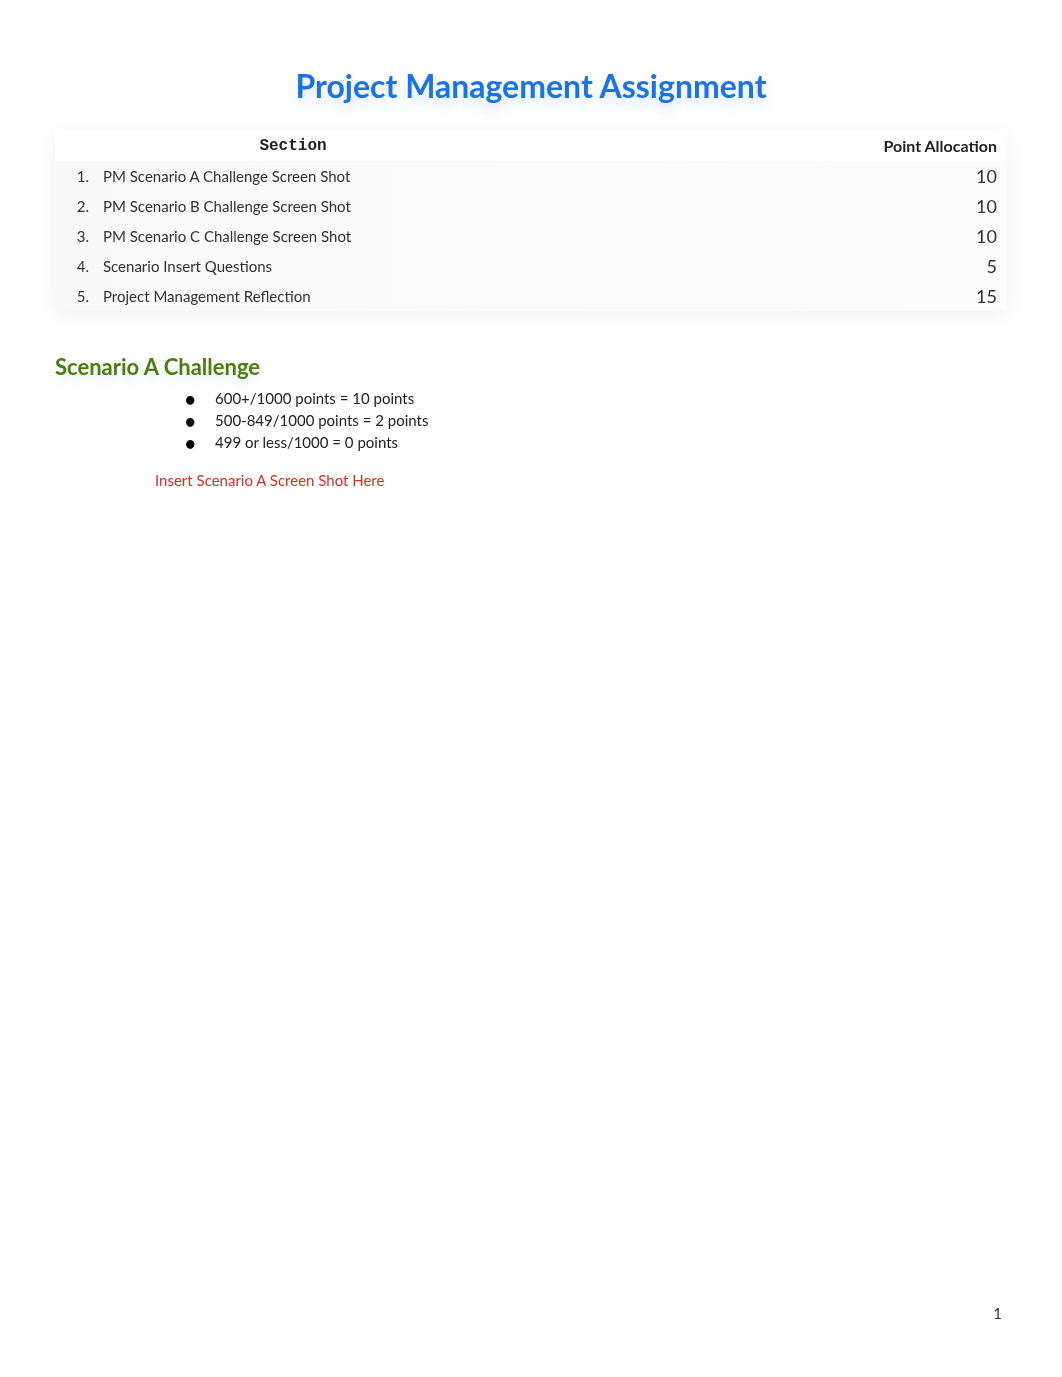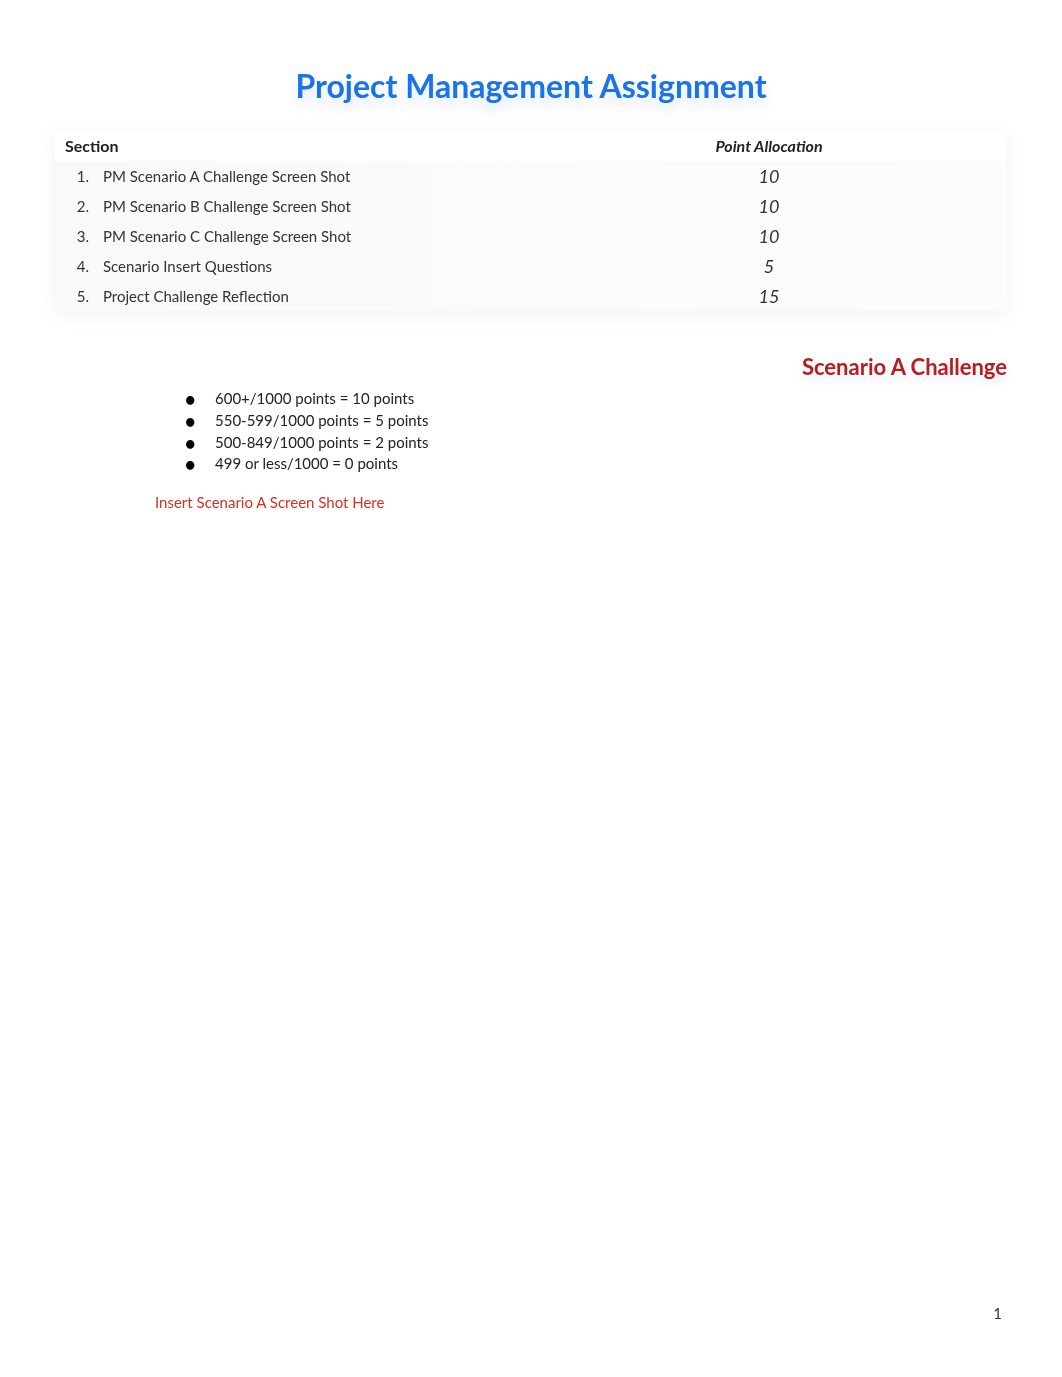--- a/index.html
+++ b/index.html
@@ -50,55 +50,54 @@
       padding: 4px 10px;
       display: flex;
       align-items: center;
     }
     .col-points {
       width: 50%;
       padding: 4px 10px;
       text-align: center;
       display: flex;
       align-items: center;
-      justify-content: center;
-      font-style: italic;
+      justify-content: flex-end;
     }
     .row-num {
       display: inline-block;
       min-width: 38px;
       text-align: right;
       padding-right: 14px;
       font-size: 15px;
     }
     .row-text {
       font-size: 15px;
     }
     .header-row .col-section {
-      justify-content: flex-start;
+      justify-content: center;
       padding: 6px 10px;
+      font-family: Liberation Mono, monospace;
     }
     .header-row .col-points {
       padding: 6px 10px;
     }
     .header-label {
       font-size: 16px;
       font-weight: 700;
     }
     .points-val {
       font-size: 18px;
     }
     .subheading {
-      color: #b91c1c;
+      color: #4d7c0f;
       font-size: 22px;
       font-weight: 700;
       margin-top: 42px;
       margin-bottom: 8px;
       text-shadow: 0 6px 10px rgba(26, 115, 232, 0.12);
-      text-align: right;
     }
     .bullet-list {
       list-style: none;
       padding-left: 130px;
     }
     .bullet-list li {
       position: relative;
       font-size: 15px;
       color: #222;
       line-height: 1.45;
@@ -178,32 +177,31 @@
       <span class="row-text">Scenario Insert Questions</span>
     </div>
     <div class="col-points">
       <span class="points-val">5</span>
     </div>
   </div>
 
   <div class="table-row data-row row-shaded">
     <div class="col-section">
       <span class="row-num">5.</span>
-      <span class="row-text">Project Challenge Reflection</span>
+      <span class="row-text">Project Management Reflection</span>
     </div>
     <div class="col-points">
       <span class="points-val">15</span>
     </div>
   </div>
 </div>
 
 <h2 class="subheading">Scenario A Challenge</h2>
 
 <ul class="bullet-list">
   <li>600+/1000 points = 10 points</li>
-  <li>550-599/1000 points = 5 points</li>
   <li>500-849/1000 points = 2 points</li>
   <li>499 or less/1000 = 0 points</li>
 </ul>
 
 <div class="insert-line">Insert Scenario A Screen Shot Here</div>
 
 <div class="page-number">1</div>
 
 </body></html>

